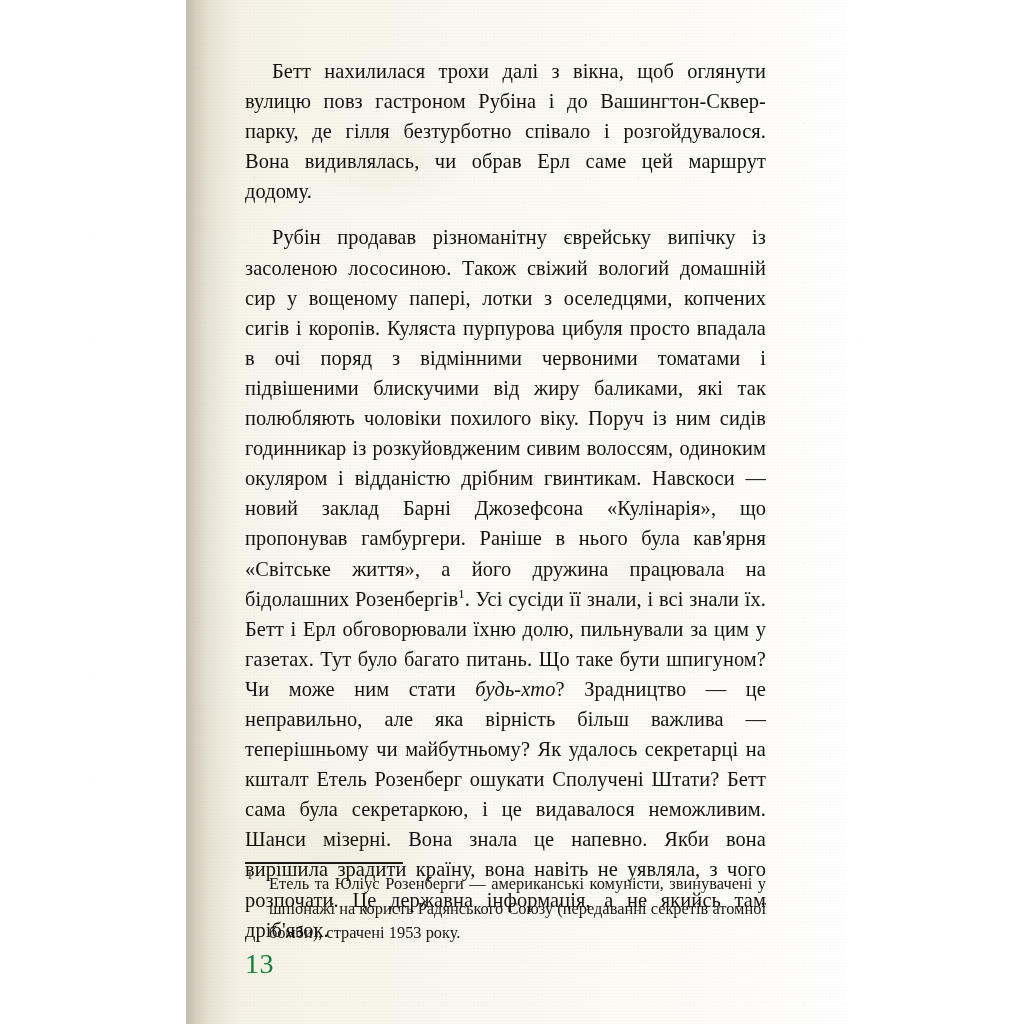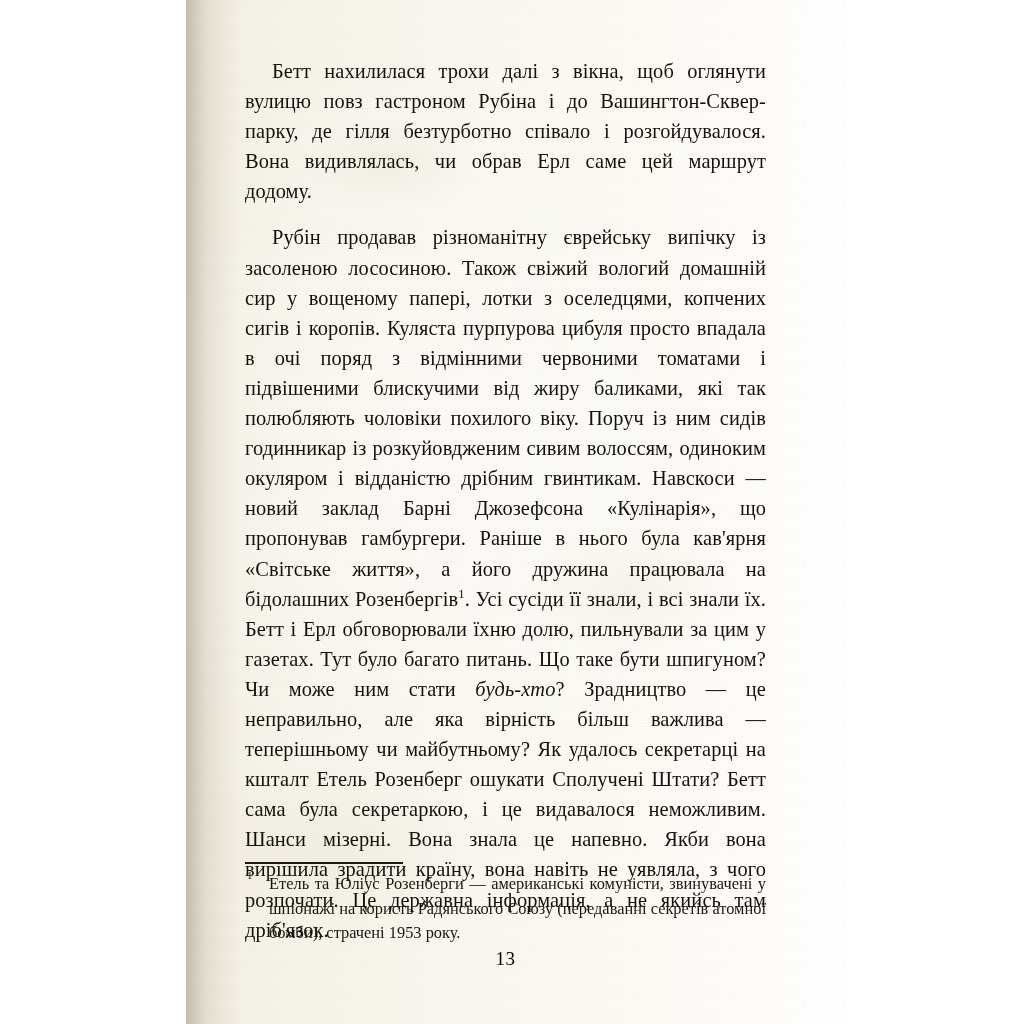--- a/index.html
+++ b/index.html
@@ -123,23 +123,23 @@
     font-size: 11px;
     line-height: 1;
   }
 
   
   .folio {
     position: absolute;
     left: 245px;
     top: 948px;
     width: 521px;
-    text-align: center;
-    font-size: 19px;
-    color: #000000;
+    text-align: left;
+    font-size: 28px;
+    color: #15803d;
     letter-spacing: .02em;
   }
 
   
   .noise {
     position: absolute;
     inset: 0;
     pointer-events: none;
     background-image:
       radial-gradient(circle at 12% 8%, rgba(170,160,135,0.05) 0 1px, transparent 1px),

